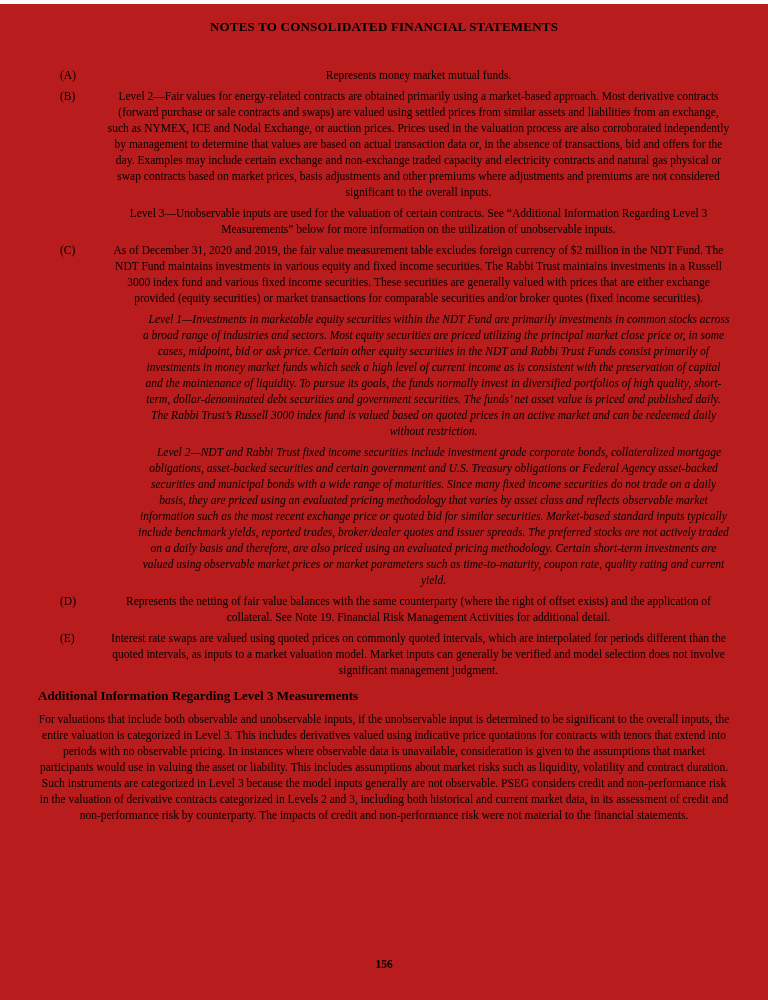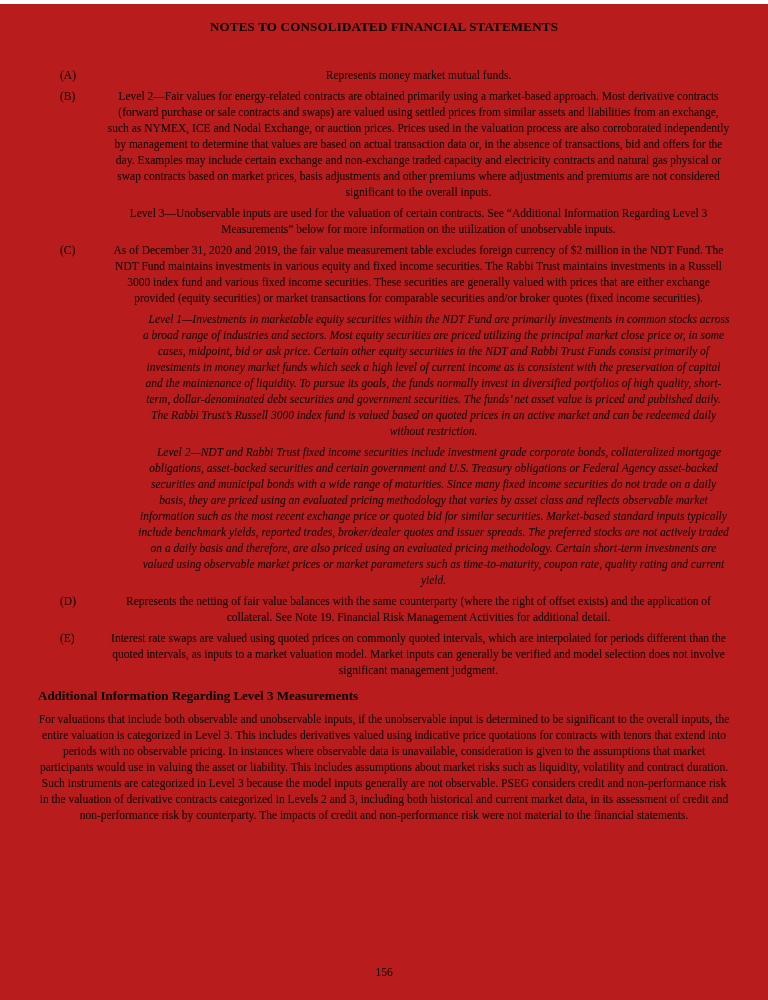--- a/index.html
+++ b/index.html
@@ -44,23 +44,24 @@
     margin: 10px 0 7px 0;
     font-size: 13px;
     font-weight: bold;
     line-height: 16px;
   }
   .section-paragraph { margin: 0; text-align: center; }
   .page-number {
     position: absolute;
     left: 0;
     right: 0;
-    bottom: 24px;
+    bottom: 32px;
     text-align: center;
     font-size: 11.5px;
+    font-weight: bold;
   }
 </style>
 </head>
 <body>
 
 <div class="page">
   <h1 class="title">NOTES TO CONSOLIDATED FINANCIAL STATEMENTS</h1>
 
   <div class="notes" id="notes-list">
       <div class="item">

